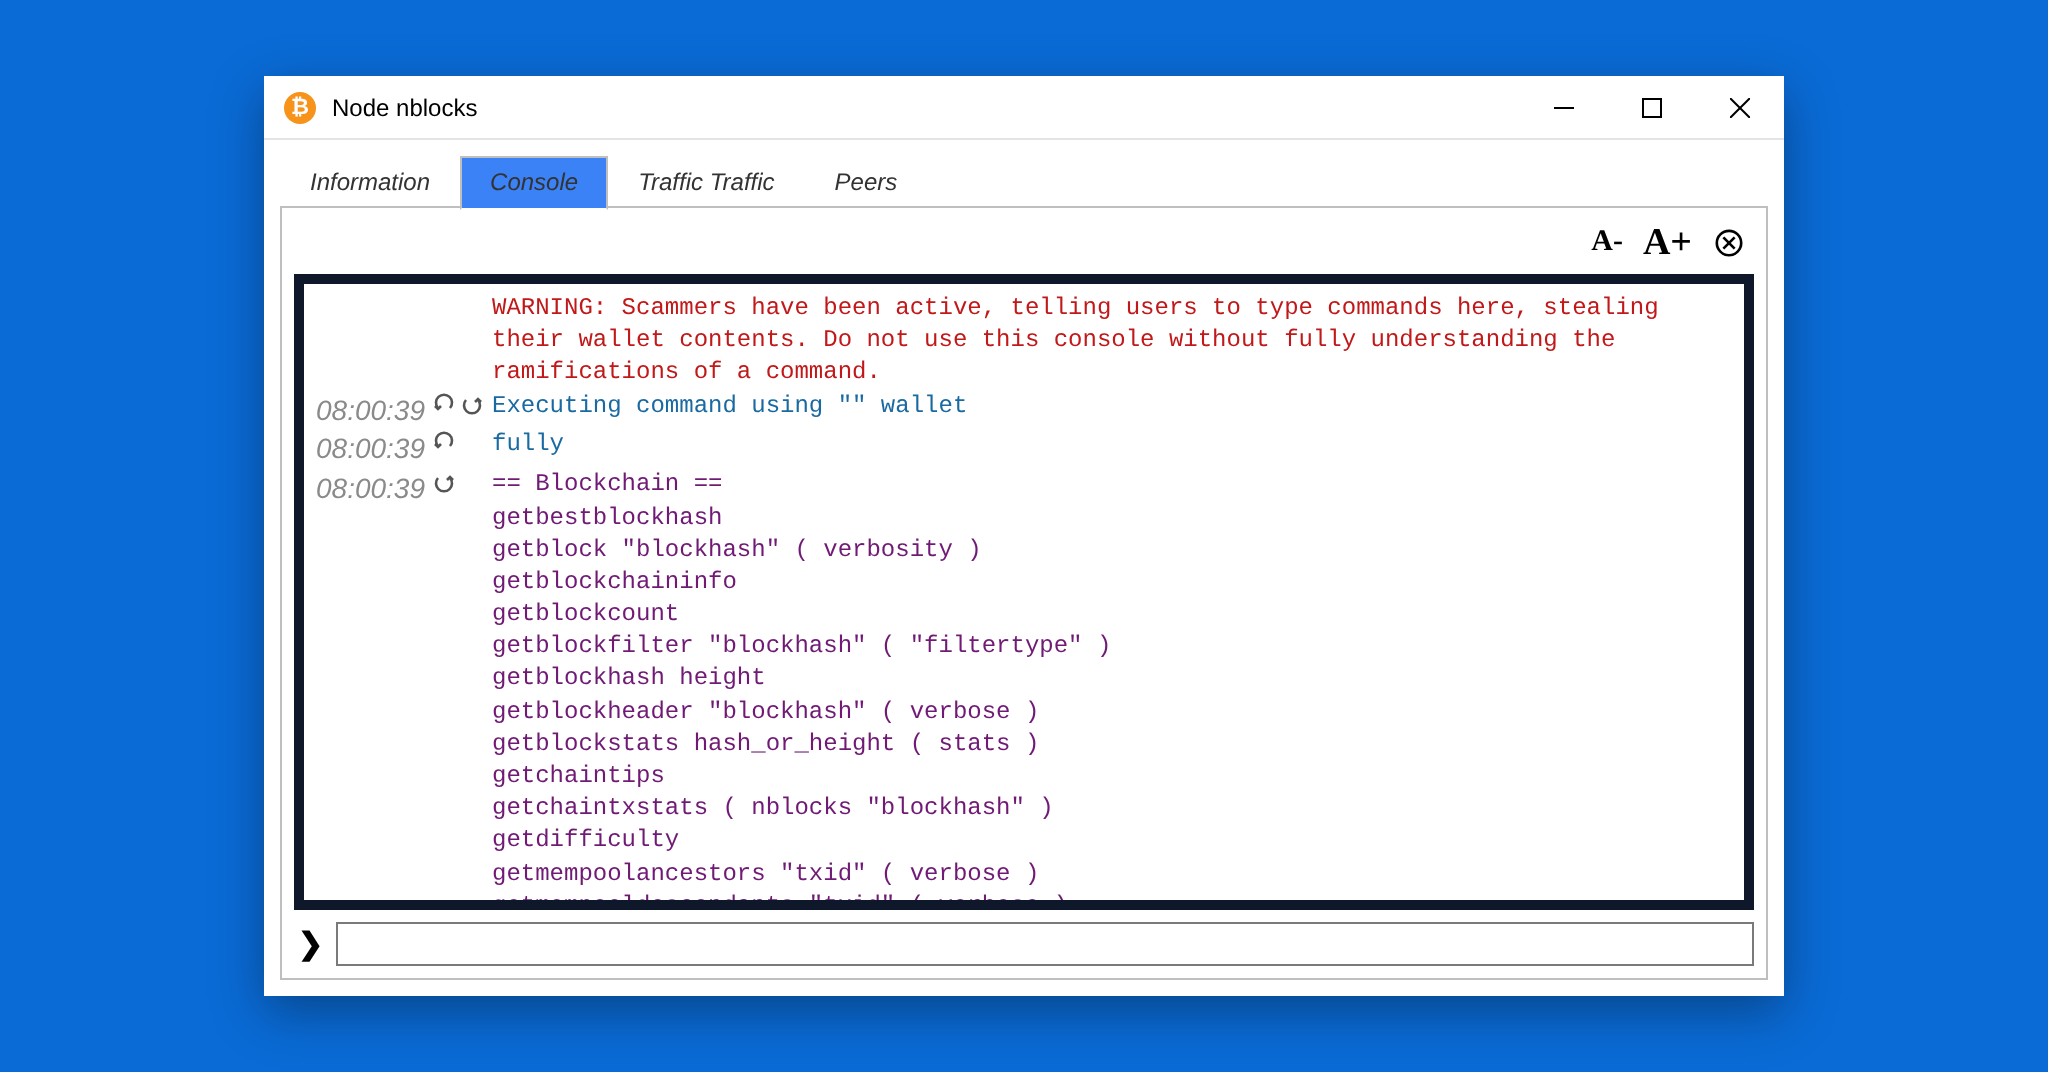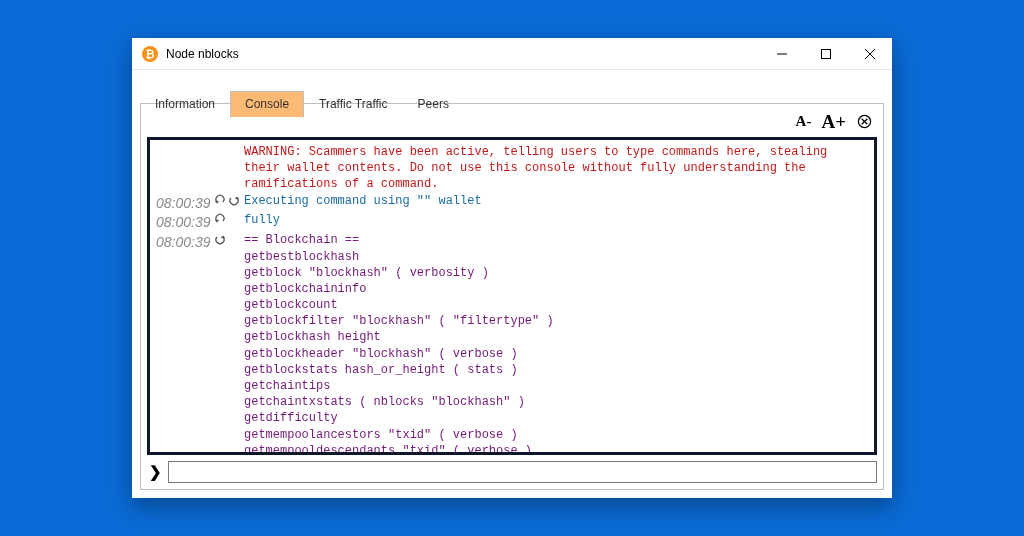--- a/index.html
+++ b/index.html
@@ -37,24 +37,24 @@
   .tabbar {
     display:flex; align-items:flex-end;
     padding:6px 8px 0 8px;
     background:#fff;
   }
   .tab {
     padding:5px 14px 6px 14px;
     font-size:12px; color:#333;
     border:1px solid transparent;
     cursor:default;
-    position:relative; top:15px;
+    position:relative; top:2px;font-style:italic;
   }
   .tab.active {
-    background:#fdba74;
+    background:#3b82f6;
     border:1px solid #bfbfbf;
     border-bottom:1px solid #fff;
   }
 
   .panel {
     flex:1; margin:0 8px 8px 8px;
     border:1px solid #bfbfbf;
     display:flex; flex-direction:column;
     padding:6px;
     background:#fff;
@@ -64,21 +64,21 @@
     display:flex; justify-content:flex-end; align-items:center;
     gap:4px; padding:2px 4px 6px 4px;
   }
   .font-btn { font-family:Georgia, "Times New Roman", serif; font-weight:700; padding:0 3px; cursor:default; line-height:1; }
   .font-minus { font-size:15px; }
   .font-plus { font-size:19px; }
   .clear-btn { width:18px; height:18px; display:flex; align-items:center; justify-content:center; cursor:default; margin-left:2px;}
   .clear-btn svg { width:15px; height:15px; }
 
   .console-area {
-    flex:1; border:3px solid #0f172a;
+    flex:1; border:5px solid #0f172a;
     overflow-y:scroll;
     font-family: Consolas, "Courier New", monospace;
     font-size:12px;
     line-height:1.35;
     padding:4px 6px;
     min-height:0;
   }
   .row { display:flex; align-items:flex-start; }
   .ts { width:58px; color:#8a8a8a; flex-shrink:0; font-family: "Segoe UI", Arial, sans-serif; font-size:14px; padding-top:1px;font-style:italic;}
   .dir { width:30px; flex-shrink:0; display:flex; gap:2px; justify-content:flex-start; padding-top:1px;}

